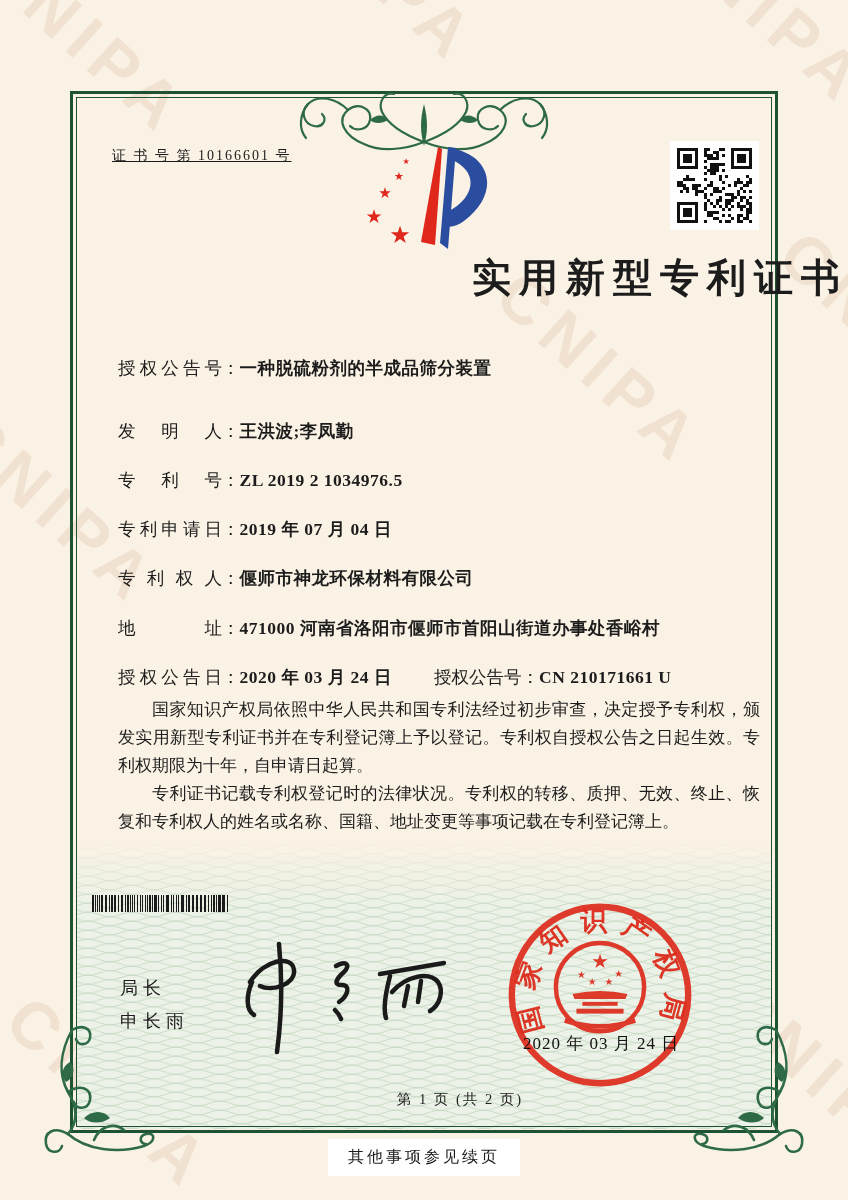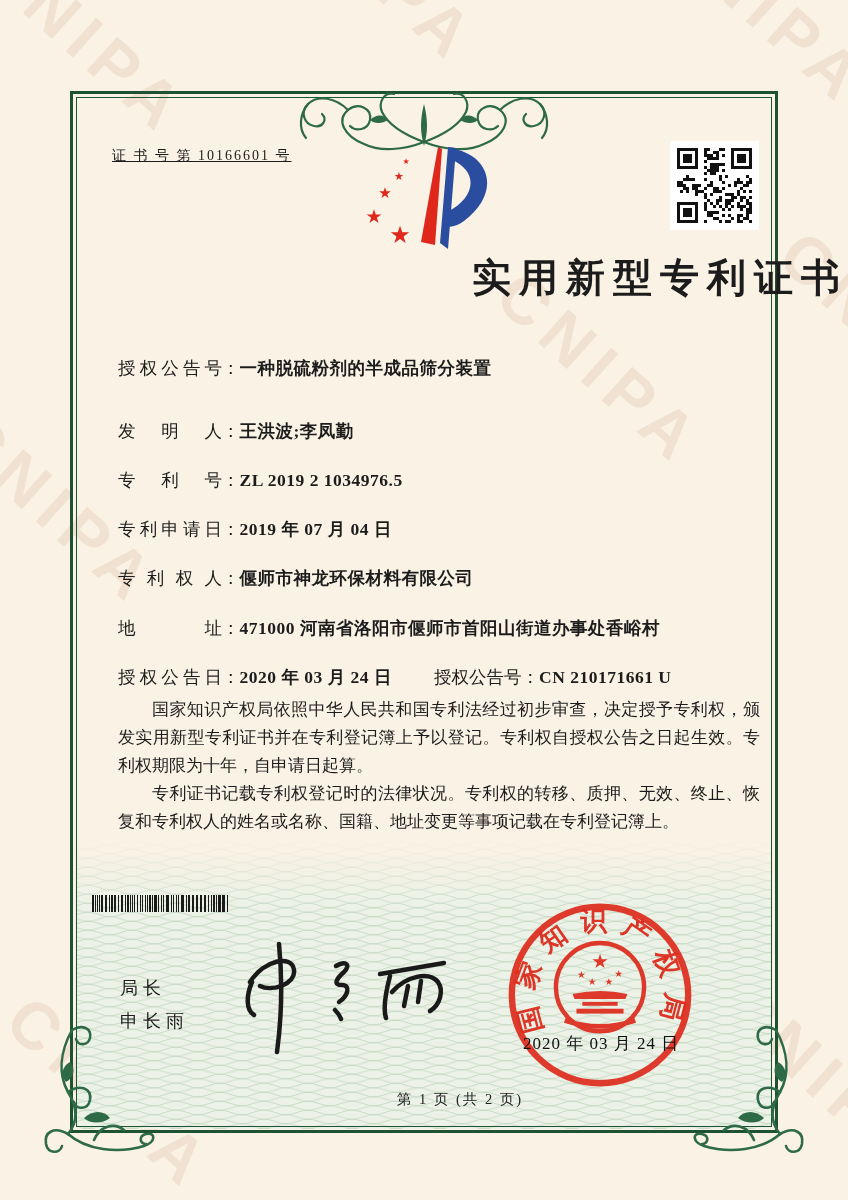--- a/index.html
+++ b/index.html
@@ -269,14 +269,17 @@
       <path d="M72,99 Q100,93 128,99 L126,104 L74,104 Z"></path>
       <rect x="82" y="107" width="36" height="4"></rect>
       <rect x="76" y="114" width="48" height="5"></rect>
       <path d="M64,126 Q100,138 136,126" fill="none" stroke="#dd2b1c" stroke-width="5"></path>
     </g>
   </svg>
   <div class="seal-date">2020 年 03 月 24 日</div>
 
   <div class="pageinfo">第 1 页 (共 2 页)</div>
 
+  <div class="footnote-wrap">
+    <span class="footnote">其他事项参见续页</span>
+  </div>
 
 </div>
 
 </body></html>

